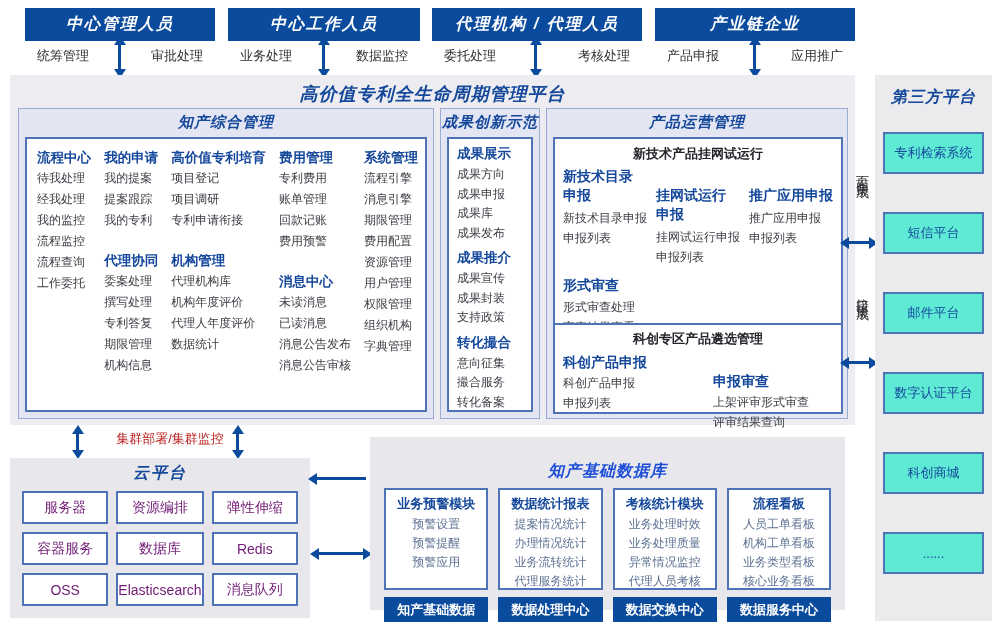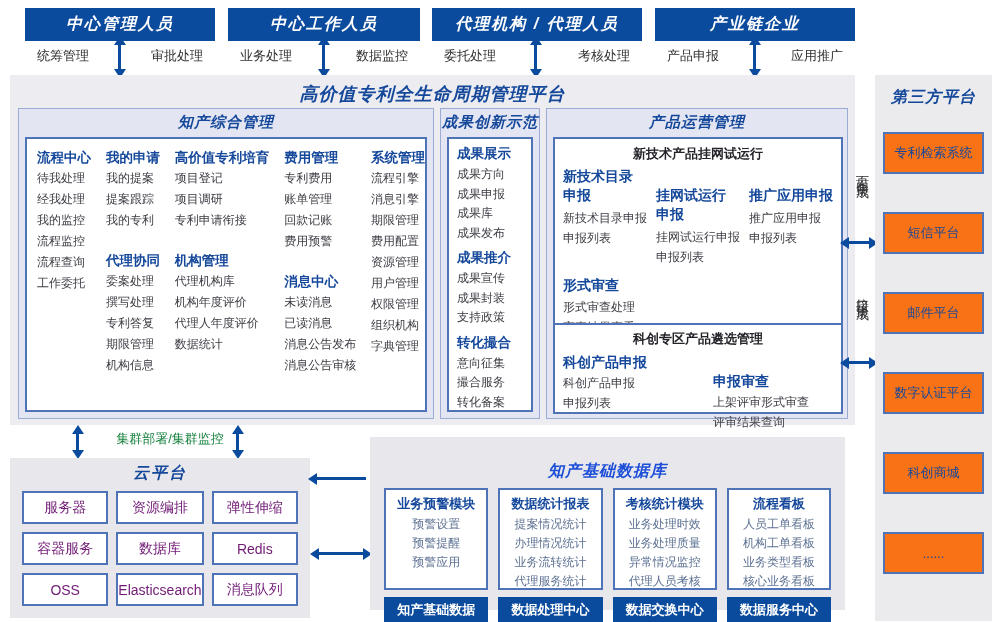--- a/index.html
+++ b/index.html
@@ -37,21 +37,21 @@
 
   .secbox { position:absolute; background:#e3e6f2; border:1px solid #9aabd4; }
   .secbox-title { text-align:center; height:26px; line-height:26px; font-size:15px; font-weight:bold;
                   font-style:italic; color:#15489b; letter-spacing:1px; }
   .whitebox { position:absolute; background:#fff; border:2px solid #4e73b7; }
 
   .ip-box  { left:8px;  top:33px; width:416px; height:311px; }
   .ach-box { left:430px; top:33px; width:100px; height:311px; }
   .po-box  { left:536px; top:33px; width:302px; height:311px; }
 
-  .ip-inner { left:6px; top:28px; right:6px; bottom:6px; padding:8px 0 0 10px;
+  .ip-inner { left:6px; top:28px; right:6px; bottom:6px; padding:8px 7px 0 10px;
               display:flex; justify-content:space-between; }
   .col { white-space:nowrap; }
   .blk-h { font-size:13.5px; font-weight:bold; color:#15489b; line-height:21px; }
   .blk + .blk { margin-top:19px; }
   .itm { font-size:12px; color:#3c3c44; line-height:21px; }
 
   .ach-inner { left:6px; top:28px; right:6px; bottom:6px; padding:4px 0 0 8px; }
   .ach-inner .blk-h { font-size:13.5px; line-height:22px; }
   .ach-inner .itm { line-height:19.5px; }
   .ach-inner .blk + .blk { margin-top:4px; }
@@ -68,30 +68,30 @@
   .sel-row { display:flex; padding:3px 8px 0 8px; }
   .sel-row .blk:first-child { width:150px; }
   .sel-row .blk-h { font-size:14px; line-height:22px; }
   .sel-row .itm { line-height:20px; white-space:nowrap; }
 
   
   .sidebar { position:absolute; left:875px; top:75px; width:117px; height:546px; background:#ebebee; }
   .sidebar-title { text-align:center; padding-top:12px; font-size:16px; font-weight:bold;
                    font-style:italic; color:#15489b; letter-spacing:1px; }
   .sb-items { margin-top:24px; }
-  .sb-items .tp-item { width:101px; height:42px; margin:0 auto 38px auto; background:#f97316;
+  .sb-items .tp-item { width:101px; height:42px; margin:0 auto 38px auto; background:#5eead4;
       border:2px solid #4e73b7; color:#15489b; font-size:13px; display:flex;
       align-items:center; justify-content:center; white-space:nowrap; }
 
   .vtext { position:absolute; writing-mode:vertical-rl; text-orientation:upright;
            font-size:13px; color:#2f2f33; letter-spacing:3px; }
 
   
   .cluster-label { position:absolute; left:95px; top:430px; width:150px; text-align:center;
-                   font-size:13px; color:#15803d; }
+                   font-size:13px; color:#b91c1c; }
 
   
   .cloud { position:absolute; left:10px; top:458px; width:300px; height:160px; background:#e8e8ec; }
   .cloud-title { text-align:center; padding-top:5px; font-size:16px; font-weight:bold;
                  font-style:italic; color:#15489b; letter-spacing:2px; }
   .cloud-grid { display:grid; grid-template-columns:repeat(3,1fr); gap:8px; padding:7px 12px 0 12px; }
   .cloud-grid .cloud-cell { height:33px; background:#fff; border:2px solid #4e73b7; color:#701a75;
       font-size:14px; display:flex; align-items:center; justify-content:center; white-space:nowrap; }
 
   

